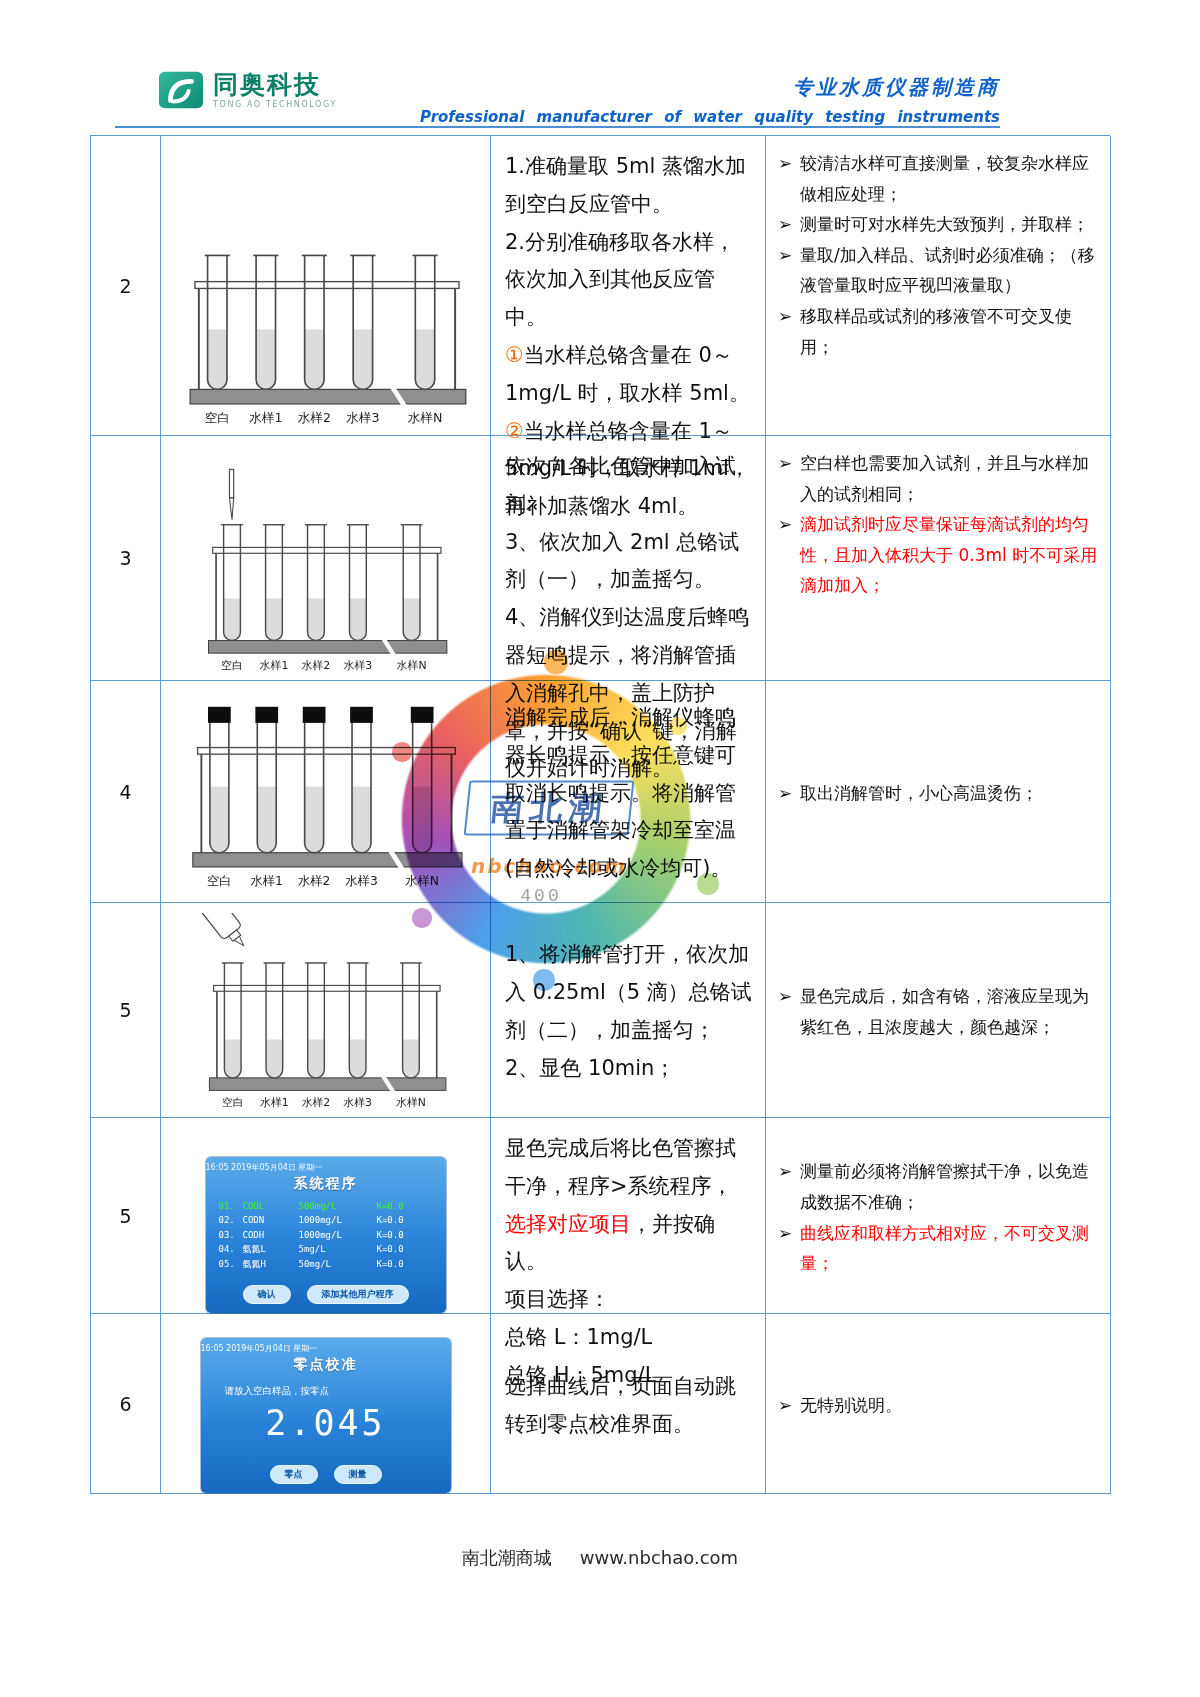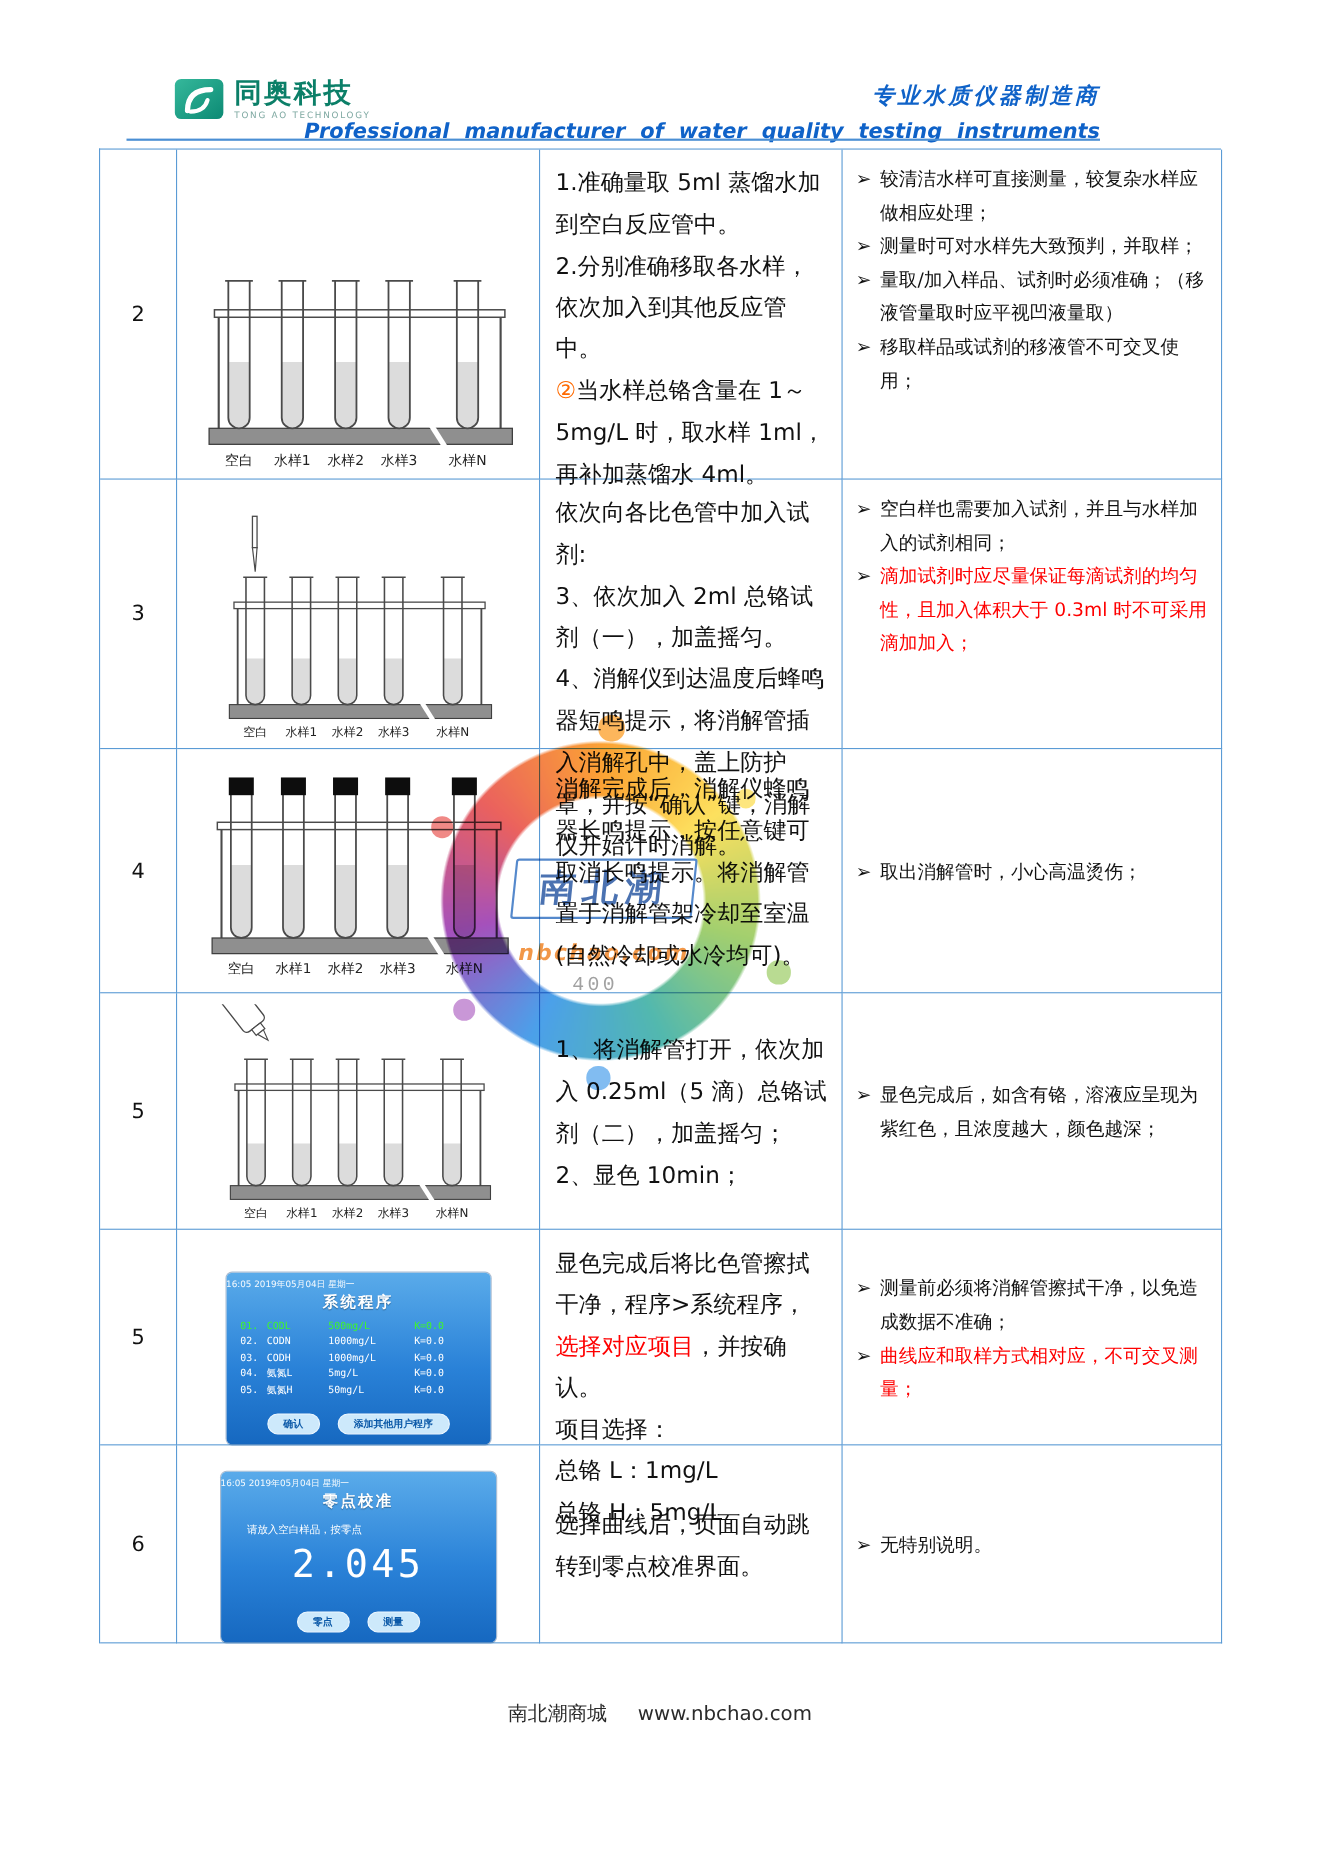--- a/index.html
+++ b/index.html
@@ -10,21 +10,21 @@
     font-family:"DejaVu Sans","Liberation Sans",sans-serif;
     overflow:hidden;
   }
 
   
   .hdr-logo { position:absolute; left:158px; top:70px; display:flex; gap:9px; align-items:center; }
   .logo-name { font-size:25px; font-weight:bold; color:#0b7f68; letter-spacing:2px; line-height:1.1; }
   .logo-sub  { font-size:8px; color:#7fa9a2; letter-spacing:1.6px; margin-top:2px; }
   .hdr-slogans { position:absolute; right:200px; top:74px; text-align:right; }
   .slogan-cn { color:#0f62c8; font-weight:bold; font-style:italic; font-size:20px; letter-spacing:3px; }
-  .slogan-en { color:#0f62c8; font-weight:bold; font-style:italic; font-size:19px; margin-top:7px; word-spacing:7px; }
+  .slogan-en { color:#0f62c8; font-weight:bold; font-style:italic; font-size:15px; margin-top:7px; word-spacing:7px; }
   .hdr-rule { position:absolute; left:115px; top:126px; width:885px; height:2px; background:#4b8fd4; }
 
   
   .tbl {
     position:absolute; left:90px; top:135px; width:1020px;
     display:grid;
     grid-template-columns:70px 330px 275px 345px;
     grid-template-rows:300px 245px 222px 215px 196px 180px;
     border-left:1px solid #5b9bd5; border-top:1px solid #5b9bd5;
   }
@@ -149,20 +149,21 @@
         <text class="lbl" x="38" y="192">空白</text>
         <text class="lbl" x="88" y="192">水样1</text>
         <text class="lbl" x="138" y="192">水样2</text>
         <text class="lbl" x="188" y="192">水样3</text>
         <text class="lbl" x="252" y="192">水样N</text>
       </svg>
     </div>
     <div class="cell c-mid">
         <p class="para"><span>1.准确量取 5ml 蒸馏水加到空白反应管中。</span></p>
         <p class="para"><span>2.分别准确移取各水样，依次加入到其他反应管中。</span></p>
+        <p class="para"><span class="orange">①</span><span>当水样总铬含量在 0～1mg/L 时，取水样 5ml。</span></p>
         <p class="para"><span class="orange">②</span><span>当水样总铬含量在 1～5mg/L 时，取水样 1ml，再补加蒸馏水 4ml。</span></p>
       </div>
     <div class="cell c-note">
         <div class="note">
           <span class="arr">➢</span>
           <span>较清洁水样可直接测量，较复杂水样应做相应处理；</span>
         </div>
         <div class="note">
           <span class="arr">➢</span>
           <span>测量时可对水样先大致预判，并取样；</span>

